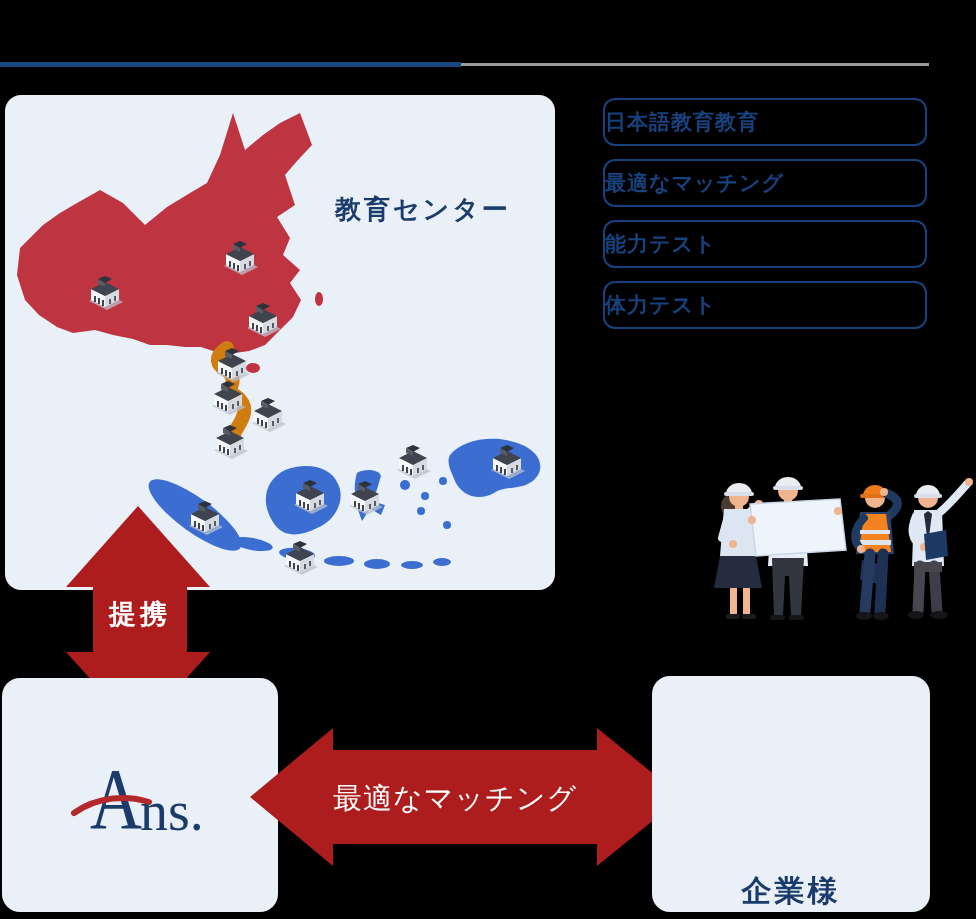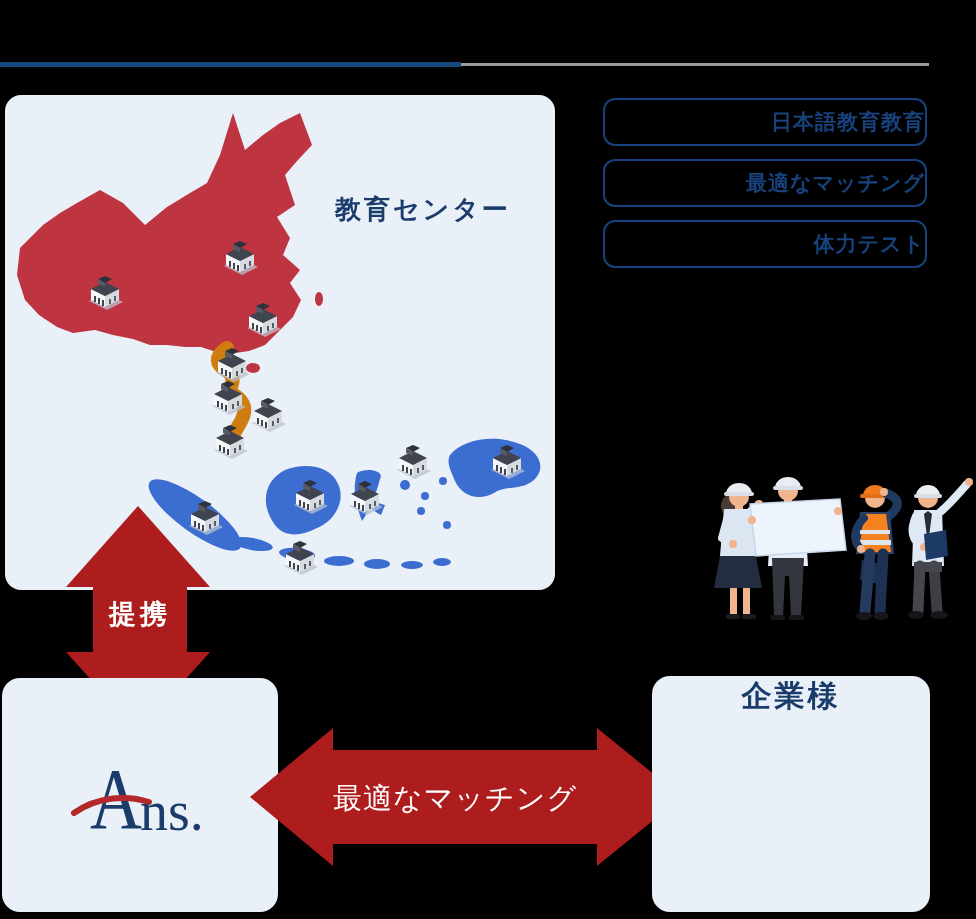--- a/index.html
+++ b/index.html
@@ -24,37 +24,37 @@
   .china{fill:var(--china-red);}
   .vietnam{stroke:var(--vietnam-orange);fill:none;stroke-width:14;stroke-linecap:round;stroke-linejoin:round;}
   .indo{fill:var(--indonesia-blue);}
   .map-caption{position:absolute;left:330px;top:92px;color:var(--navy);
                font-size:26px;font-weight:700;letter-spacing:3px;line-height:45px;white-space:nowrap;}
 
   
   .services{position:absolute;left:603px;top:98px;width:324px;margin:0;padding:0;list-style:none;}
   .service-btn{box-sizing:border-box;width:324px;height:48px;margin-bottom:13px;
                border:2px solid var(--button-navy);border-radius:12px;
-               display:flex;align-items:center;justify-content:flex-end;
+               display:flex;align-items:center;justify-content:flex-start;
                color:var(--button-navy);font-size:21px;font-weight:700;letter-spacing:1px;
                background:transparent;cursor:pointer;}
 
   
   .v-arrow{position:absolute;left:60px;top:500px;}
   .h-arrow{position:absolute;left:248px;top:726px;}
   .arrow-fill{fill:var(--accent-red);}
   .v-arrow-label{position:absolute;left:98px;top:596px;width:84px;text-align:center;
                  color:var(--arrow-label-white);font-size:27px;font-weight:700;letter-spacing:4px;}
   .h-arrow-label{position:absolute;left:333px;top:779px;width:264px;text-align:left;
                  color:var(--arrow-label-white);font-size:29px;font-weight:400;letter-spacing:1px;white-space:nowrap;}
 
   
   .panel{position:absolute;background:var(--panel-bg);border-radius:18px;}
   .ans-panel{left:2px;top:678px;width:276px;height:234px;}
-  .company-panel{left:652px;top:676px;width:278px;height:236px;display:flex;align-items:flex-start;justify-content:center;}
+  .company-panel{left:652px;top:676px;width:278px;height:236px;display:flex;align-items:flex-end;justify-content:center;}
   .company-label{color:var(--navy);font-size:30px;font-weight:600;letter-spacing:3px;}
 
   .ans-logo{position:absolute;left:68px;top:74px;}
   .logo-text{font-family:"Liberation Serif","DejaVu Serif",serif;fill:var(--navy);}
   .logo-swoosh{stroke:#b3282a;stroke-width:6;fill:none;stroke-linecap:round;}
 
   
   .workers{position:absolute;left:688px;top:448px;}
 </style>
 </head>
@@ -142,20 +142,23 @@
   </section>
 
   <ul class="services">
     <li class="service-btn">
         <span>日本語教育教育</span>
       </li>
     <li class="service-btn">
         <span>最適なマッチング</span>
       </li>
     <li class="service-btn">
+        <span>能力テスト</span>
+      </li>
+    <li class="service-btn">
         <span>体力テスト</span>
       </li>
   </ul>
 
   <svg class="workers" width="290" height="215" viewBox="0 0 290 215">
 
     <g>
       <ellipse cx="41" cy="58" rx="8" ry="11" fill="#4a3b35"></ellipse>
       <circle cx="51" cy="49" r="10" fill="#f0b48e"></circle>
       <path d="M38,46 a13,11 0 0 1 26,0 z" fill="#e9edf2"></path>

